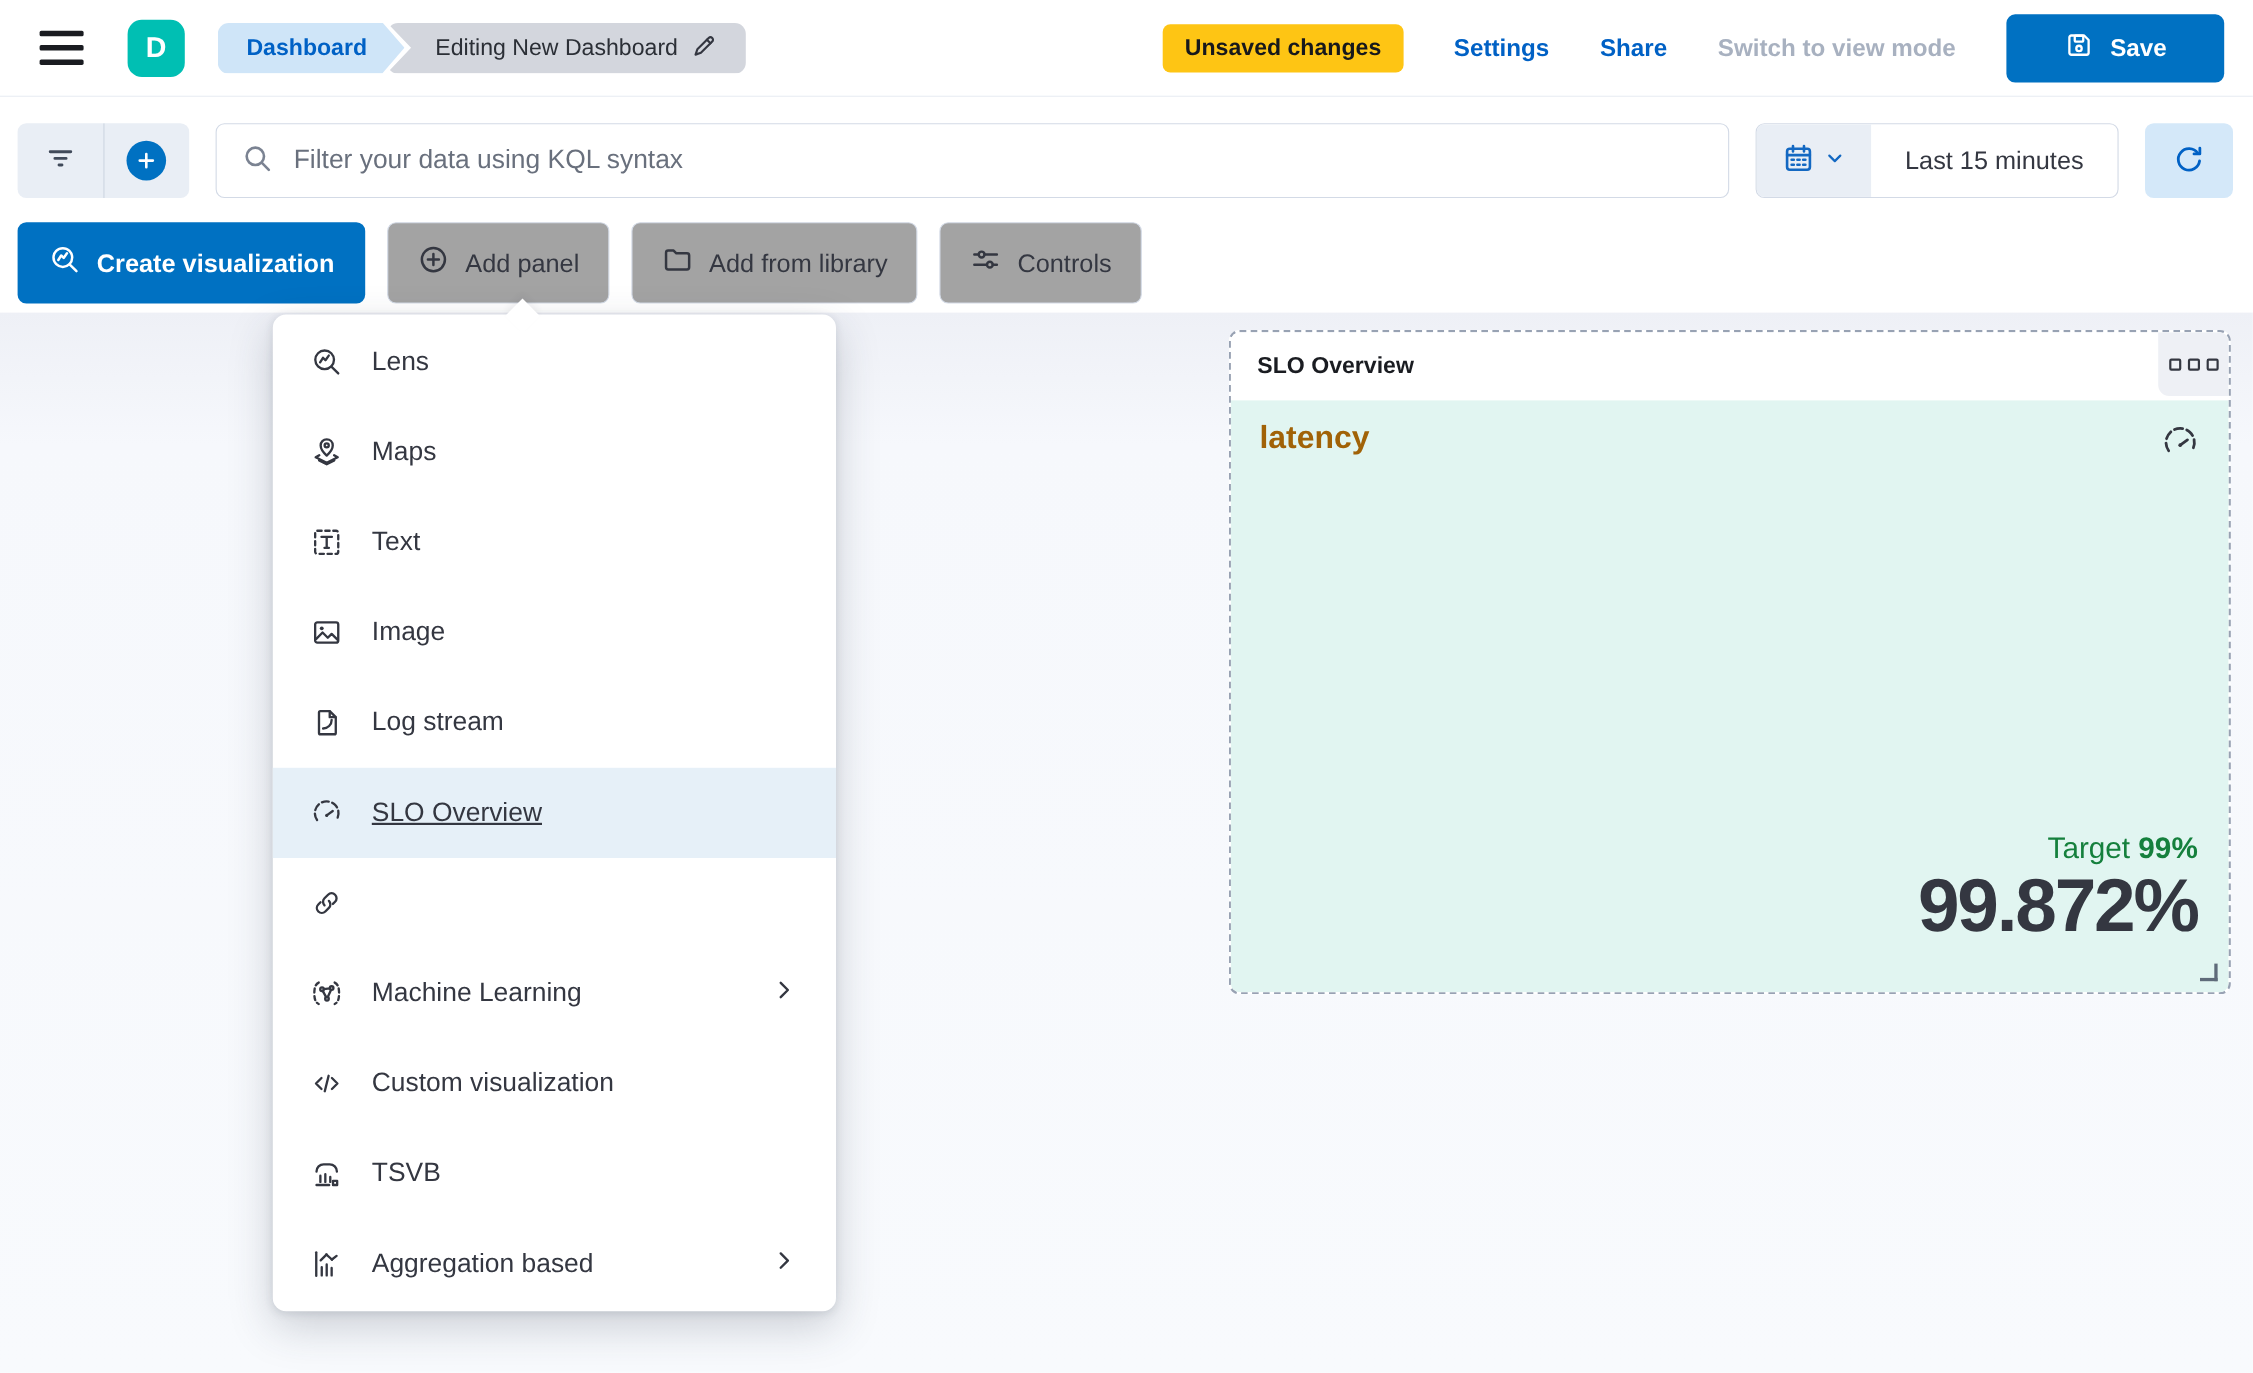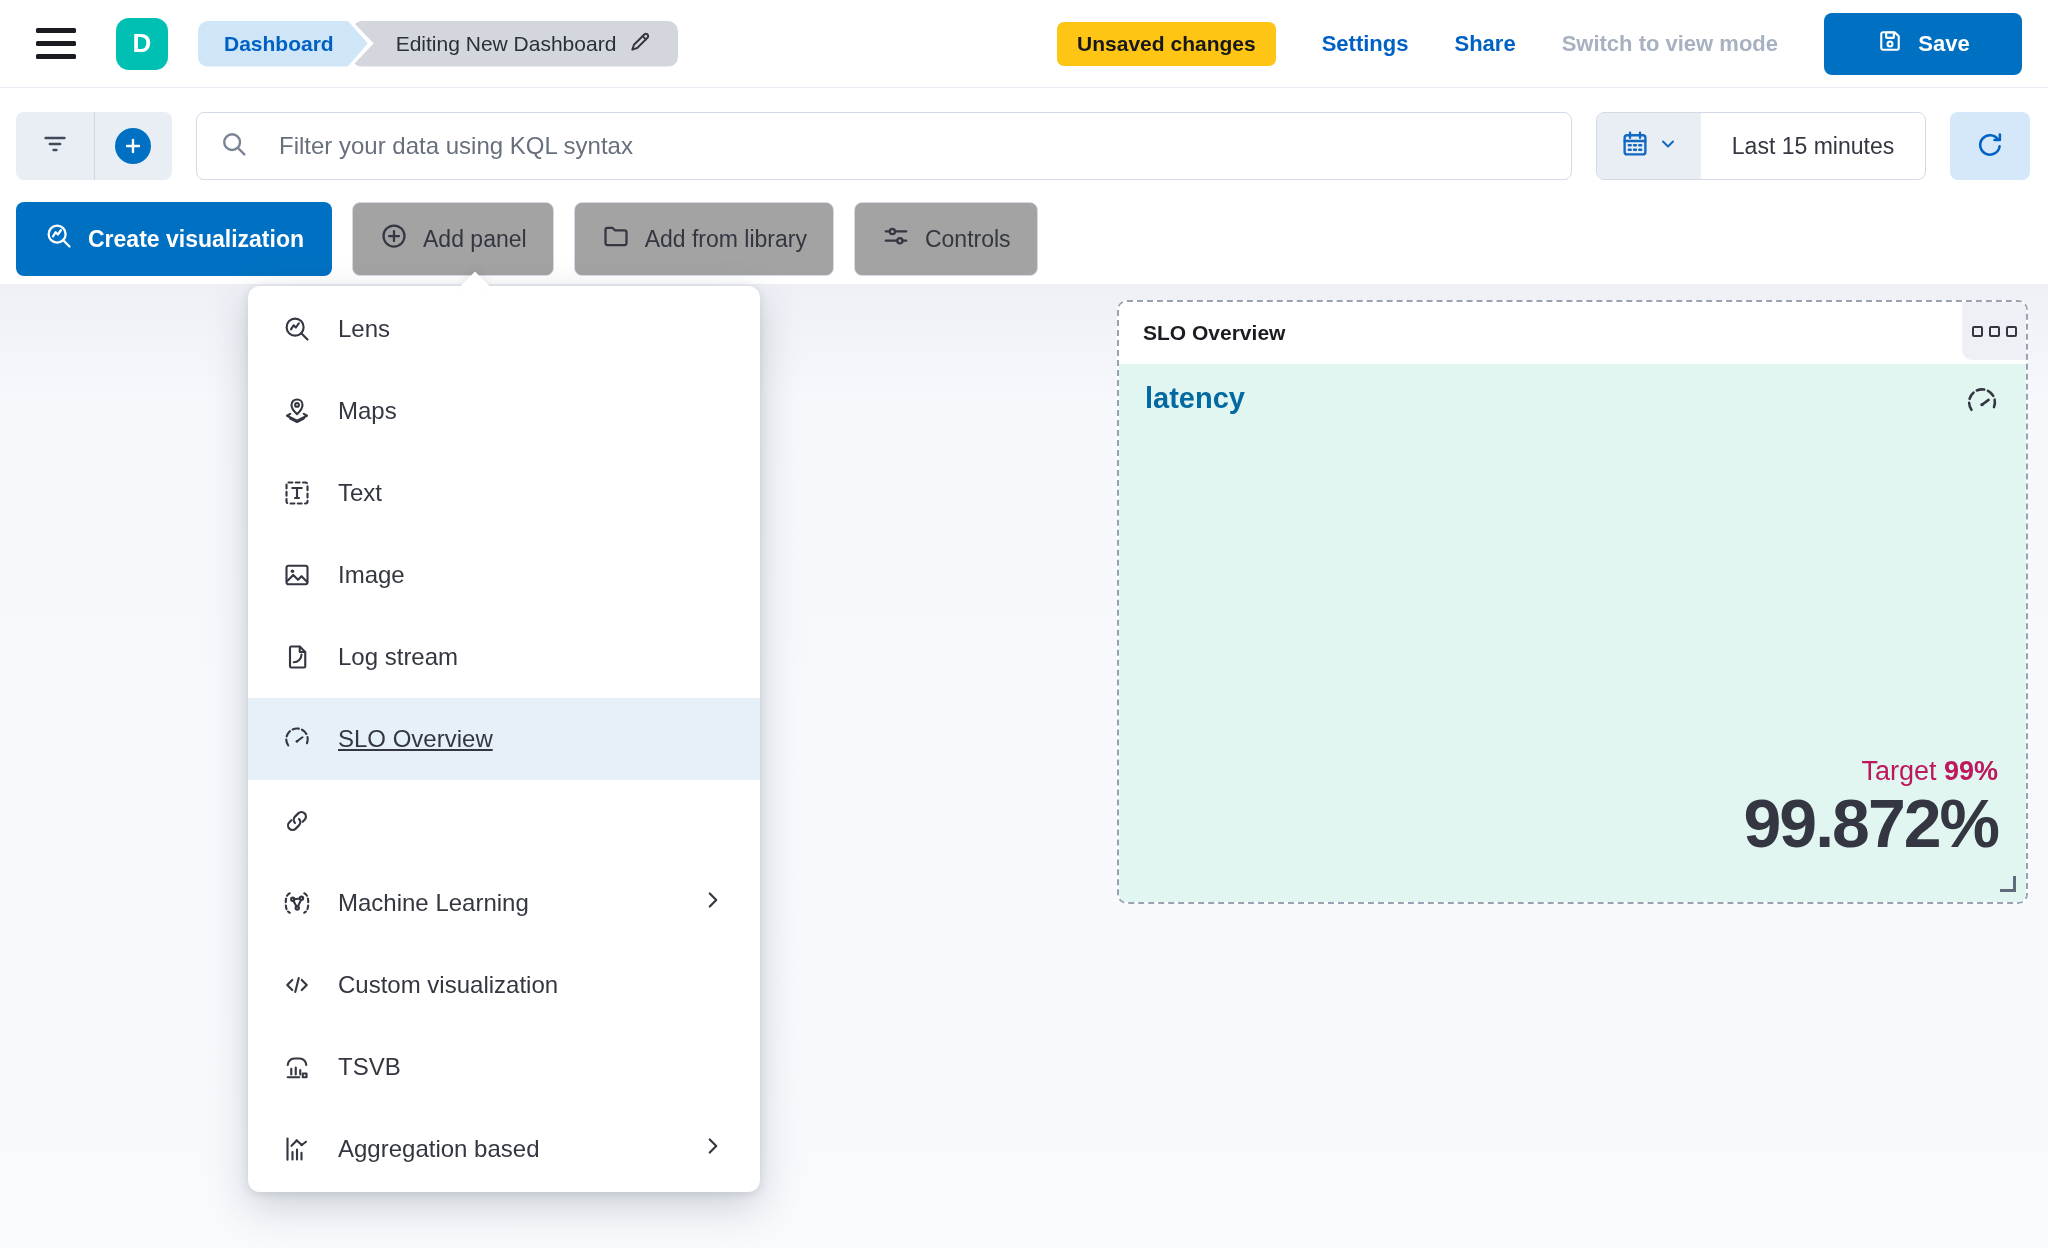--- a/index.html
+++ b/index.html
@@ -30,21 +30,21 @@
     border:none; border-radius:8px; display:flex; align-items:center; justify-content:center; gap:14px; cursor:pointer; }
 
   
   .qbar { display:flex; align-items:center; padding:24px 18px 0 16px; gap:24px; }
   .fgroup { width:156px; height:68px; background:#e9eef5; border-radius:8px; display:flex; overflow:hidden; flex:none; }
   .fgroup .half { flex:1; display:flex; align-items:center; justify-content:center; cursor:pointer; }
   .fgroup .half + .half { border-left:1px solid #cdd6e2; }
   .plus-circle { width:36px; height:36px; border-radius:50%; background:#0071c2; color:#fff; display:flex;
     align-items:center; justify-content:center; }
   .search { flex:1; height:68px; background:#fff; border:1px solid #d3dae6; border-radius:8px;
-    display:flex; align-items:center; padding:0 22px; gap:30px; }
+    display:flex; align-items:center; padding:0 22px; gap:18px; }
   .search input { border:none; outline:none; flex:1; font-size:24px; color:#343741; background:transparent;
     font-family:"Liberation Sans", sans-serif; }
   .search input::placeholder { color:#69707d; }
   .datepick { width:330px; height:68px; border:1px solid #d3dae6; border-radius:8px; display:flex; overflow:hidden; flex:none; background:#fff; }
   .datepick .cal { width:104px; background:#e9eef5; display:flex; align-items:center; justify-content:center; gap:8px; cursor:pointer; }
   .datepick .range { flex:1; display:flex; align-items:center; justify-content:center; font-size:23px; color:#343741; cursor:pointer; }
   .refresh { width:80px; height:68px; flex:none; background:#d4e8f9; border:none; border-radius:8px;
     display:flex; align-items:center; justify-content:center; cursor:pointer; }
 
   
@@ -72,24 +72,24 @@
 
   
   .panel { position:absolute; left:1117px; top:300px; width:911px; height:604px; z-index:5;
     border:2px dashed #98a2b3; border-radius:10px; background:#fff; overflow:hidden; }
   .panel-hdr { height:62px; background:#fff; display:flex; align-items:center; padding:0 24px; }
   .panel-title { font-size:21px; font-weight:700; color:#1a1c21; }
   .panel-opts { position:absolute; top:0; right:0; width:64px; height:58px; background:#eef0f5;
     border-radius:0 8px 0 10px; display:flex; align-items:center; justify-content:center; gap:6px; cursor:pointer; }
   .panel-opts i { width:11px; height:11px; border:2.4px solid #343741; border-radius:2px; display:block; }
   .panel-body { position:absolute; top:62px; left:0; right:0; bottom:0; background:#e1f5f1; padding:18px 26px; }
-  .slo-name { font-size:29px; font-weight:700; color:#0369a1; }
+  .slo-name { font-size:29px; font-weight:700; color:#a16207; }
   .gauge-badge { position:absolute; top:20px; right:26px; }
   .slo-stats { position:absolute; right:28px; bottom:42px; text-align:right; }
-  .target-line { font-size:27px; color:#be185d; }
+  .target-line { font-size:27px; color:#15803d; }
   .target-line b { font-weight:700; }
   .sli-value { font-size:68px; font-weight:800; letter-spacing:-2px; color:#343741; line-height:1.08; }
   .rsz { position:absolute; right:10px; bottom:10px; width:16px; height:16px;
     border-right:3px solid #5f6b7a; border-bottom:3px solid #5f6b7a; }
 </style>
 </head>
 <body>
 
 <div class="canvas"></div>
 

